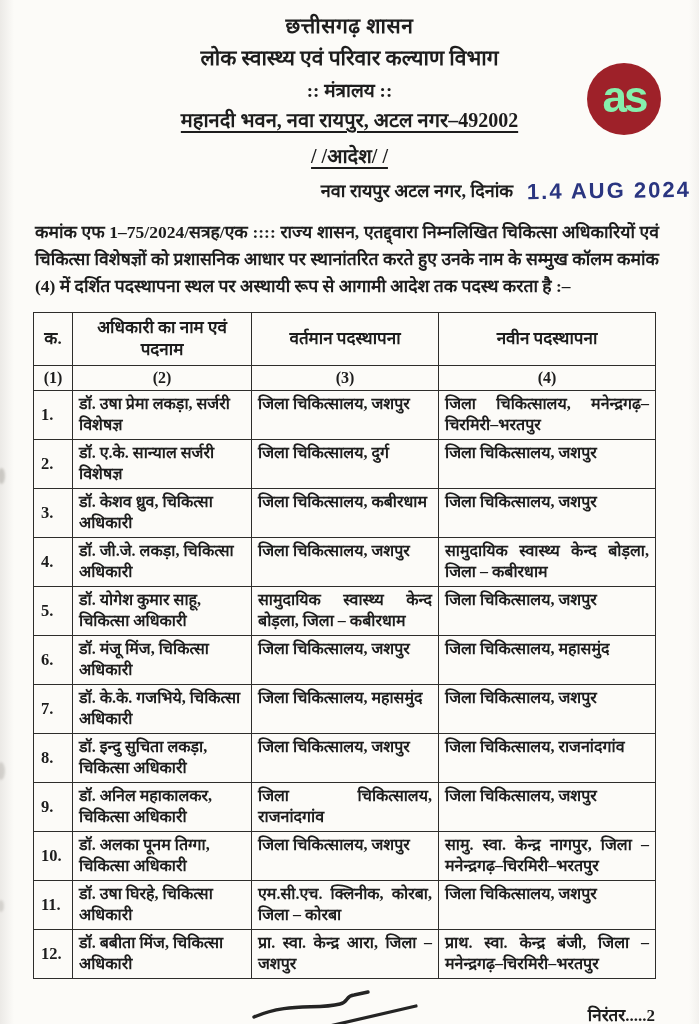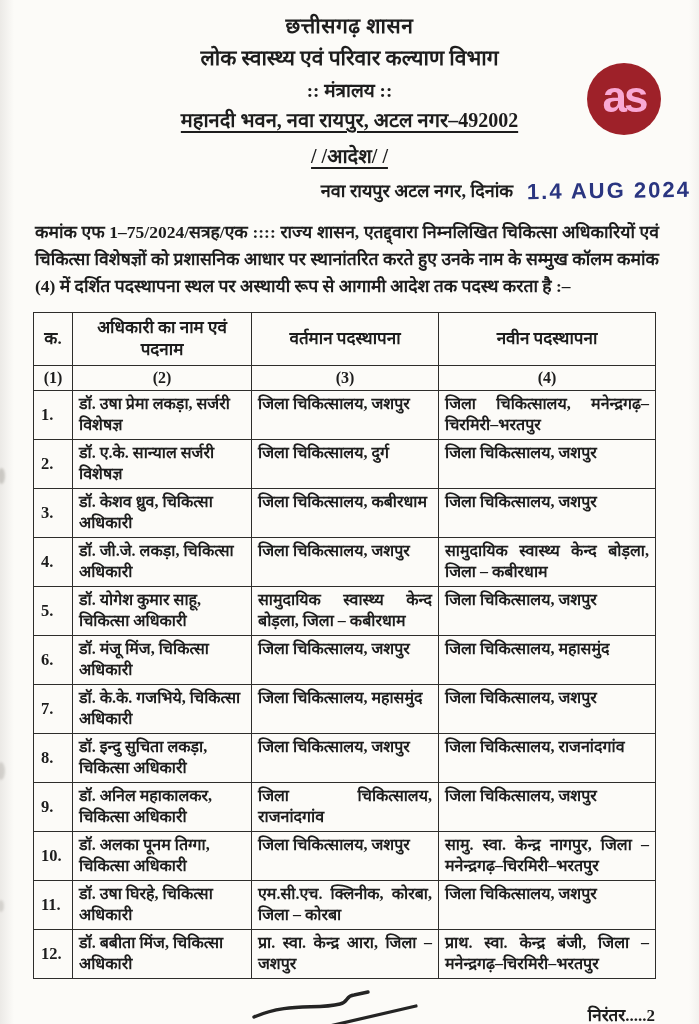--- a/index.html
+++ b/index.html
@@ -47,21 +47,21 @@
     white-space:nowrap;
   }
   .logo{
     position:absolute;top:63px;right:38px;
     width:74px;height:72px;border-radius:50%;
     background:#9e2129;
     display:flex;align-items:center;justify-content:center;
   }
   .logo span{
     font-family:"Liberation Sans","DejaVu Sans",sans-serif;
-    color:#f9a8d4;font-weight:700;font-size:44px;line-height:1;
+    color:#86efac;font-weight:700;font-size:44px;line-height:1;
     letter-spacing:-3px;transform:translateY(-2px);
   }
 
   
   .intro{
     margin:14px 40px 0 35px;
     font-size:17.5px;font-weight:600;line-height:1.55;
     text-align:justify;
   }
 

